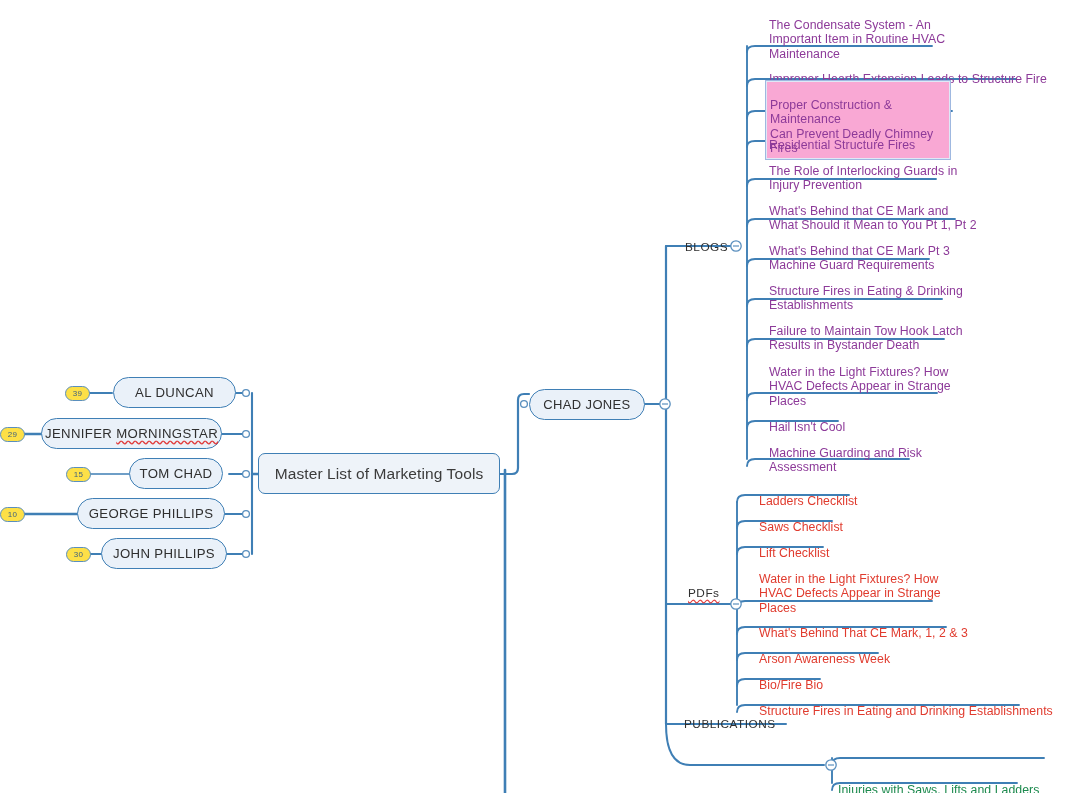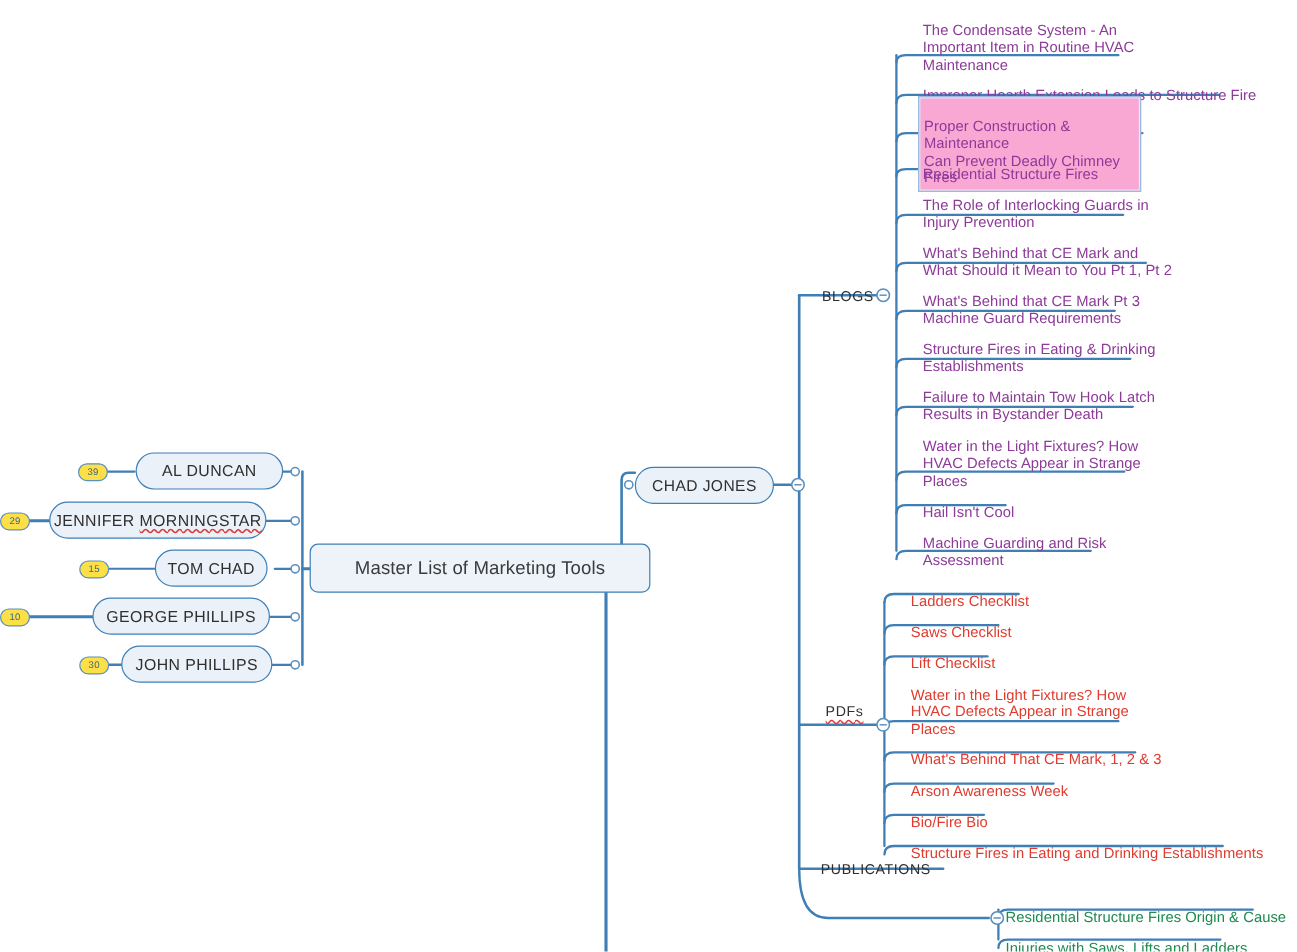--- a/index.html
+++ b/index.html
@@ -27,21 +27,21 @@
     left: 0; top: 0;
     width: 1081px;
     height: 793px;
     pointer-events: none;
   }
 
   
   .central {
     position: absolute;
     left: 258px; top: 453px;
-    width: 284px; height: 41px;
+    width: 242px; height: 41px;
     box-sizing: border-box;
     border: 1.4px solid #3f7fb5;
     border-radius: 7px;
     background: #eef3f9;
     display: flex;
     align-items: center;
     justify-content: center;
     color: #3b3b3b;
     font-size: 15.5px;
     letter-spacing: .1px;
@@ -354,20 +354,17 @@
   <div class="leaf pdf" style="left:759px; top:637px;">
     <span>Arson Awareness Week</span>
   </div>
   <div class="leaf pdf" style="left:759px; top:663px;">
     <span>Bio/Fire Bio</span>
   </div>
   <div class="leaf pdf" style="left:759px; top:689px;">
     <span>Structure Fires in Eating and Drinking Establishments</span>
   </div>
 
-  <div class="leaf web" style="left:838px; top:742px;">
-    <span>Residential Structure Fires Origin &amp; Cause</span>
-  </div>
   <div class="leaf web" style="left:838px; top:768px;">
     <span>Injuries with Saws, Lifts and Ladders</span>
   </div>
 
 </div>
 
 </body></html>

